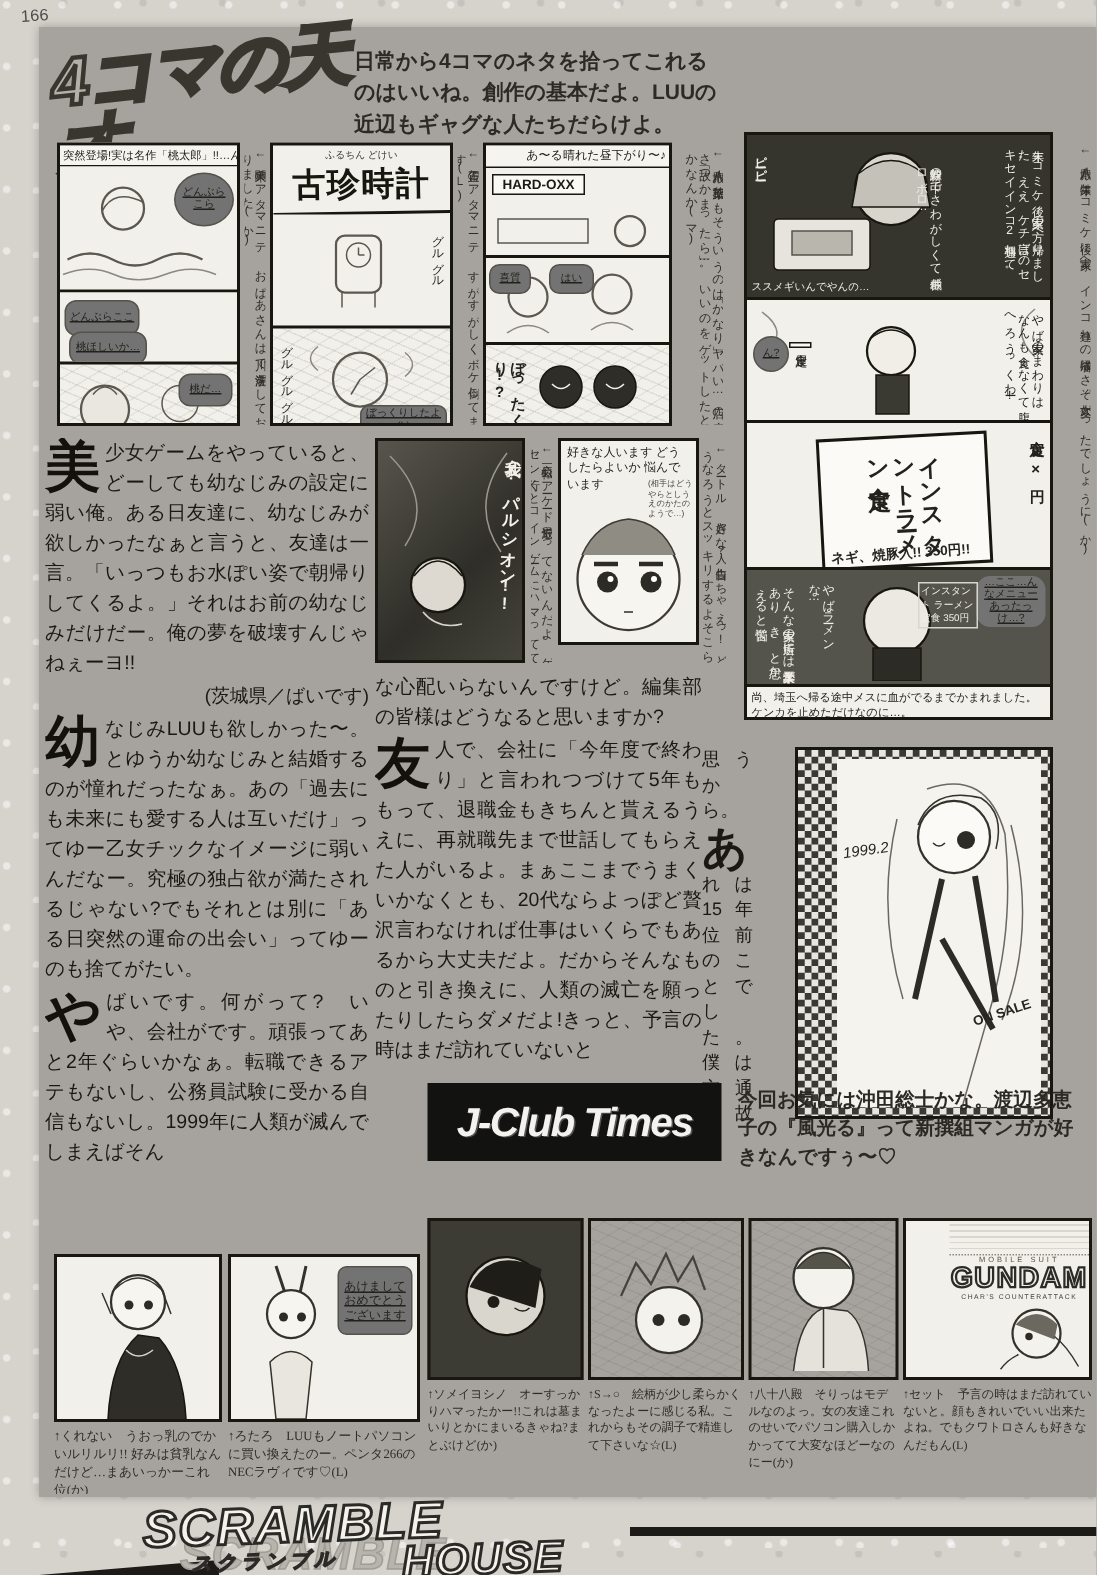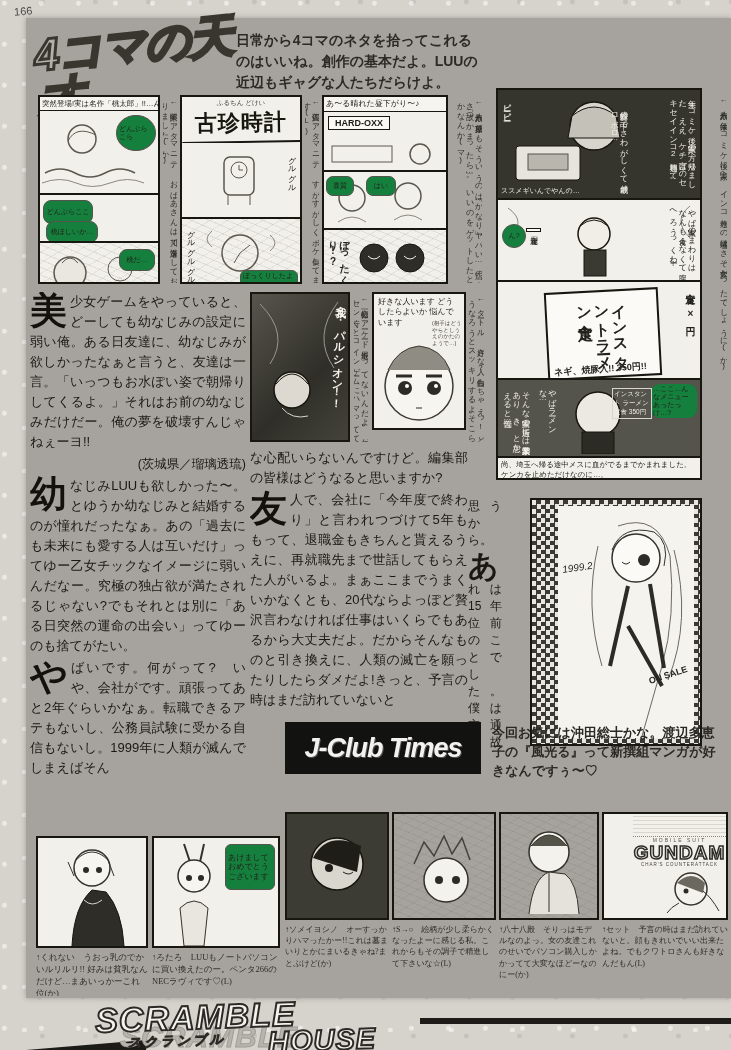--- a/index.html
+++ b/index.html
@@ -41,23 +41,23 @@
      font-weight:700;color:#2b2a25;line-height:1.5;}
   .jclub-logo{position:absolute;left:285px;top:722px;width:196px;height:52px;
      background:#121210;color:#f4f2ee;display:flex;align-items:center;justify-content:center;
      font-size:27px;font-weight:900;font-style:italic;letter-spacing:-1px;
      text-shadow:1px 1px 0 #555;}
   .cap{position:absolute;font-size:8px;line-height:1.4;color:#2d2c27;overflow:hidden;font-family:Liberation Serif, serif;}
   .ghost{color:#b7b4ae;-webkit-text-stroke:1px #a09d97;}
   .logo-txt{font-style:italic;font-weight:900;color:#f4f2ec;-webkit-text-stroke:2px #2b2a26;letter-spacing:1px;}
   .blackbar{position:absolute;background:#1c1b18;}
   .checker{background:repeating-conic-gradient(#3a3934 0 25%, #e8e6e0 0 50%) 0 0/9px 9px;}
-  .bubble{position:absolute;background:#15803d;border:1px solid #55534c;border-radius:50%;
+  .bubble{position:absolute;background:#737373;border:1px solid #55534c;border-radius:50%;
           font-size:7px;line-height:1.15;color:#22211c;display:flex;align-items:center;
-          justify-content:center;padding:2px;}
+          justify-content:center;text-align:center;padding:2px;text-decoration:underline;}
   .vhw{writing-mode:vertical-rl;text-orientation:upright;font-size:8px;line-height:1.15;color:#23221d;}
 </style>
 </head>
 <body>
 
 <div class="noise"></div>
 <div class="scan"></div>
 <div class="pagenum">166</div>
 
 <div class="title-4koma">4コマの天才</div>
@@ -107,21 +107,21 @@
       <path d="M58 34 l10 -8 M58 34 l-6 10" stroke="#5a584f"></path>
       <path d="M30 12 q-10 8 0 16 M88 16 q10 8 0 16" fill="none" stroke="#8a887f"></path>
     </svg>
     <div class="vhw" style="position:absolute;left:4px;top:6px;height:60px;">グルグルグル</div>
     <div class="bubble" style="right:2px;bottom:2px;width:52px;height:15px;border-radius:6px;">ぼっくりしたよ(L)</div>
   </div>
 </div>
 <div class="vcap" style="left:305px;top:97px;width:14px;height:186px;">←賀正のアタマニテ すがすがしくボケ倒してます(L)</div>
 
 <div class="box" style="left:322px;top:95px;width:126px;height:189px;">
-  <div class="phead" style="font-size:8px;text-align:left;">あ〜る晴れた昼下がり〜♪</div>
+  <div class="phead" style="font-size:8px;text-align:right;">あ〜る晴れた昼下がり〜♪</div>
   <div class="panel-border art-speck" style="height:58px;">
     <div style="position:absolute;left:4px;top:4px;border:1px solid #17160f;background:#faf9f4;font-size:9px;font-weight:700;padding:1px 6px;color:#1b1a14;">HARD-OXX</div>
     <svg width="122" height="30" viewBox="0 0 122 30" style="margin-top:26px;">
       <rect x="8" y="8" width="60" height="16" fill="none" stroke="#5a584f"></rect>
       <circle cx="96" cy="16" r="10" fill="none" stroke="#5a584f" stroke-width="1.5"></circle>
     </svg>
   </div>
   <div class="panel-border art-speck" style="height:56px;">
     <svg width="122" height="54" viewBox="0 0 122 54">
       <circle cx="28" cy="26" r="13" fill="none" stroke="#5a584f" stroke-width="1.5"></circle>
@@ -183,21 +183,21 @@
     <div style="position:absolute;right:48px;top:8px;border:1px solid #d8d5cd;color:#f1efe9;font-size:6.5px;width:36px;padding:1px;">インスタント ラーメン定食 350円</div>
     <div class="vhw" style="position:absolute;left:40px;top:4px;height:56px;color:#f1efe9;">やばラーメンな…</div>
   </div>
   <div style="padding:2px 3px;font-size:7.5px;line-height:1.3;color:#1d1c16;">尚、埼玉へ帰る途中メスに血がでるまでかまれました。ケンカを止めただけなのに…。</div>
 
 </div>
 <div class="vcap" style="left:707px;top:95px;width:20px;height:380px;">←八十八殿 年末はコミケ後に実家へ。インコ連れの帰省はさぞ大変だったでしょうに(か)</div>
 
 <div class="body-col" style="left:30px;top:292px;width:216px;height:542px;">
   <p><span class="dc">美</span><span>少女ゲームをやっていると、どーしても幼なじみの設定に弱い俺。ある日友達に、幼なじみが欲しかったなぁと言うと、友達は一言。「いっつもお水ぽい姿で朝帰りしてくるよ。」それはお前の幼なじみだけだー。俺の夢を破壊すんじゃねぇーヨ!!</span></p>
-  <p class="sig">(茨城県／瑠璃透琉)</p>
+  <p class="sig">(茨城県／ばいです)</p>
   <p><span class="dc">幼</span><span>なじみLUUも欲しかった〜。とゆうか幼なじみと結婚するのが憧れだったなぁ。あの「過去にも未来にも愛する人は互いだけ」ってゆー乙女チックなイメージに弱いんだなー。究極の独占欲が満たされるじゃない?でもそれとは別に「ある日突然の運命の出会い」ってゆーのも捨てがたい。</span></p>
   <p><span class="dc">や</span><span>ばいです。何がって?　いや、会社がです。頑張ってあと2年ぐらいかなぁ。転職できるアテもないし、公務員試験に受かる自信もないし。1999年に人類が滅んでしまえばそん</span></p>
 </div>
 
 <div class="box" style="left:250px;top:292px;width:100px;height:150px;background:linear-gradient(135deg,#57554d,#2f2e28 60%,#44433b);">
   <svg width="96" height="146" viewBox="0 0 96 146">
     <circle cx="40" cy="96" r="18" fill="#ddd9d0" stroke="#17160f" stroke-width="1.5"></circle>
     <path d="M24 90 q16 -20 32 0" fill="none" stroke="#17160f"></path>
     <path d="M30 114 q10 12 26 8" fill="none" stroke="#d8d5cd"></path>
     <path d="M8 10 q30 30 10 60 M86 8 q-26 34 -4 66" fill="none" stroke="#9a978e"></path>

